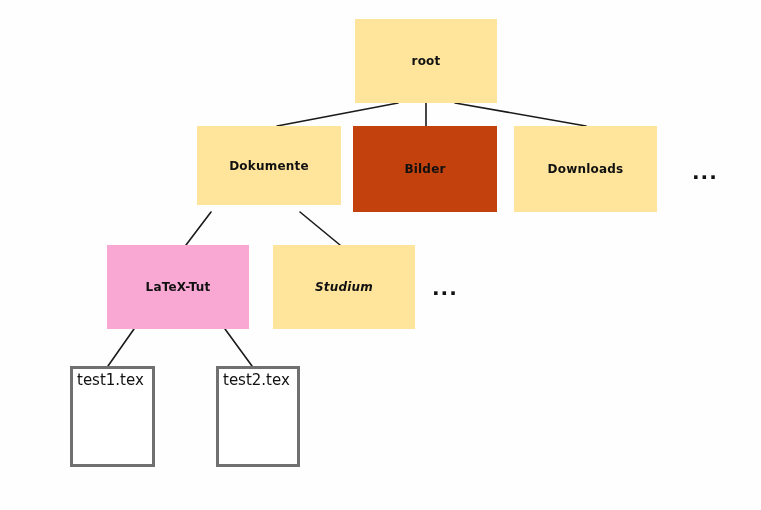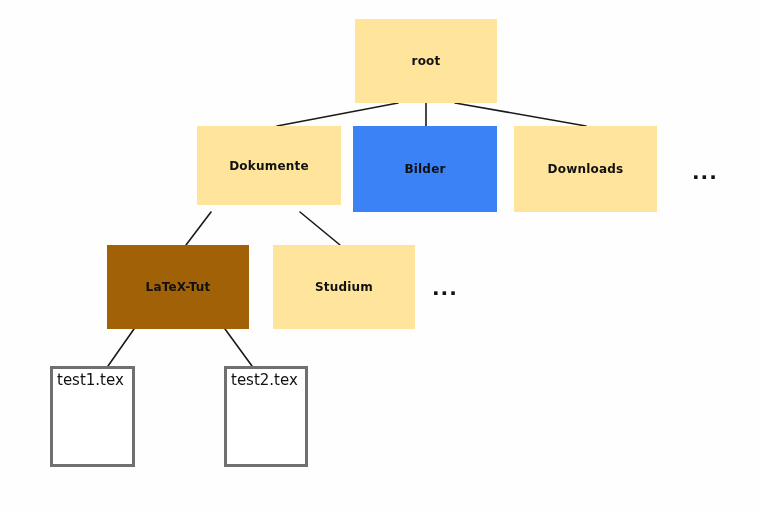--- a/index.html
+++ b/index.html
@@ -82,35 +82,35 @@
       <line x1="225" y1="329" x2="252" y2="366" stroke="#1a1a1a" stroke-width="1.6" stroke-linecap="round"></line>
     </svg>
 
   <div id="node-layer">
       <div class="node folder" style="left: 355px; top: 19px; width: 142px; height: 84px; background: rgb(255, 228, 156);">
         <span class="label">root</span>
       </div>
       <div class="node folder" style="left: 197px; top: 126px; width: 144px; height: 79px; background: rgb(255, 228, 156);">
         <span class="label">Dokumente</span>
       </div>
-      <div class="node folder" style="left: 353px; top: 126px; width: 144px; height: 86px; background: #3b82f6;">
+      <div class="node folder" style="left: 353px; top: 126px; width: 144px; height: 86px; background: #c2410c;">
         <span class="label">Bilder</span>
       </div>
       <div class="node folder" style="left: 514px; top: 126px; width: 143px; height: 86px; background: rgb(255, 228, 156); align-items: center;">
         <span class="label">Downloads</span>
       </div>
-      <div class="node folder" style="left: 107px; top: 245px; width: 142px; height: 84px; background: #a16207;">
+      <div class="node folder" style="left: 107px; top: 245px; width: 142px; height: 84px; background: #f9a8d4;">
         <span class="label">LaTeX-Tut</span>
       </div>
-      <div class="node folder" style="left: 273px; top: 245px; width: 142px; height: 84px; background: rgb(255, 228, 156);">
+      <div class="node folder" style="left: 273px; top: 245px; width: 142px; height: 84px; background: rgb(255, 228, 156); font-style: italic;">
         <span class="label">Studium</span>
       </div>
-      <div class="node file" style="left: 50px; top: 366px; width: 85px; height: 101px; background: rgb(255, 255, 255); border-color: rgb(112, 112, 112);">
+      <div class="node file" style="left: 70px; top: 366px; width: 85px; height: 101px; background: rgb(255, 255, 255); border-color: rgb(112, 112, 112);">
         <span class="label">test1.tex</span>
       </div>
-      <div class="node file" style="left: 224px; top: 366px; width: 84px; height: 101px; background: rgb(255, 255, 255); border-color: rgb(112, 112, 112);">
+      <div class="node file" style="left: 216px; top: 366px; width: 84px; height: 101px; background: rgb(255, 255, 255); border-color: rgb(112, 112, 112);">
         <span class="label">test2.tex</span>
       </div>
       <div class="ellipsis" style="left: 692px; top: 162px;">...</div>
       <div class="ellipsis" style="left: 432px; top: 278px;">...</div>
     </div>
 
 </div>
 
 </body></html>

